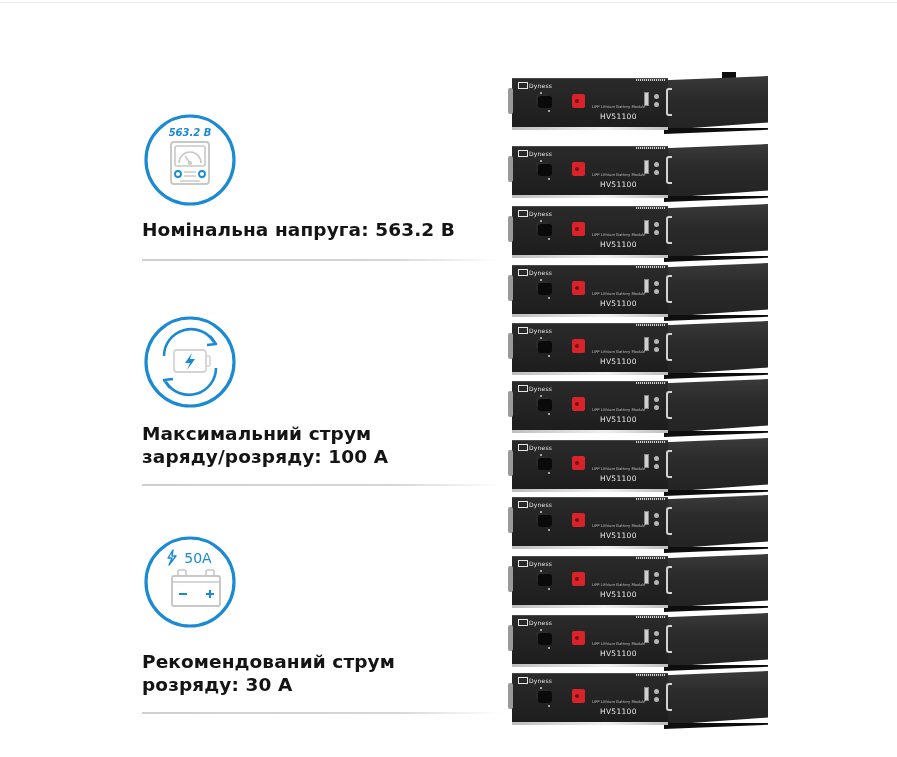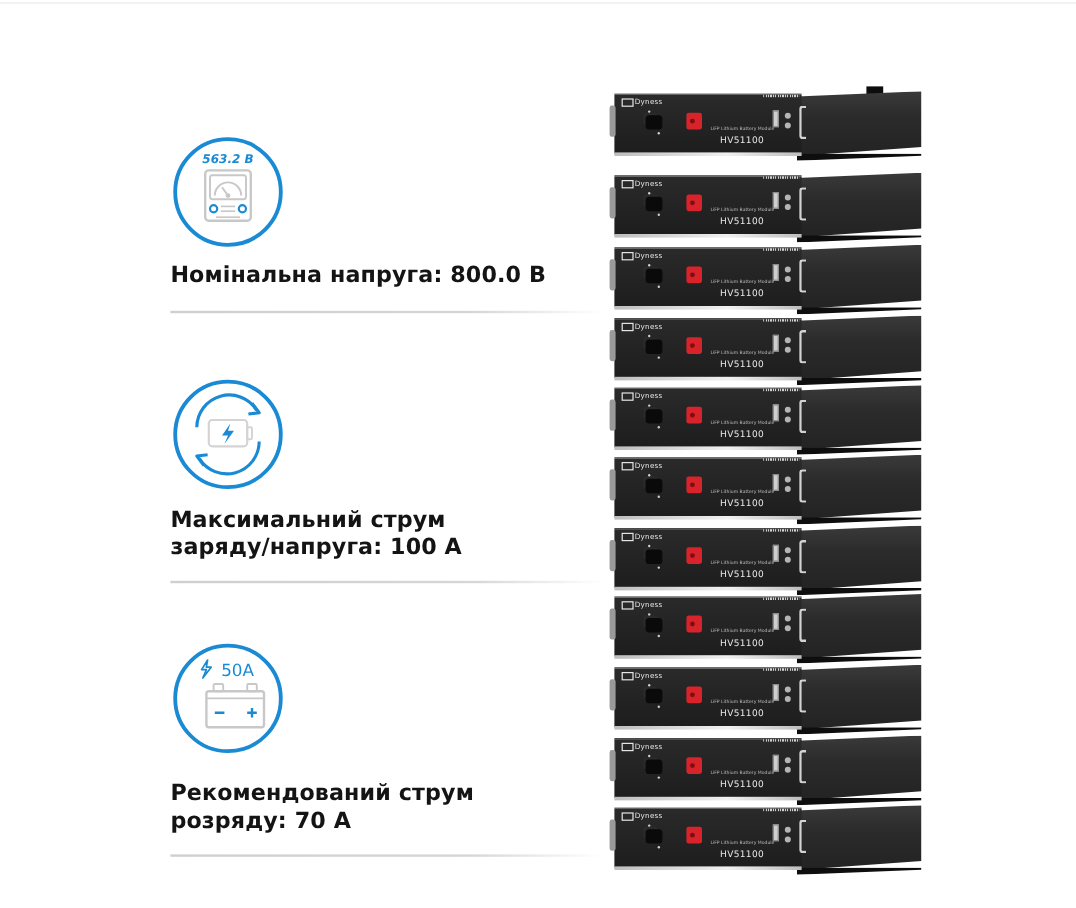--- a/index.html
+++ b/index.html
@@ -108,59 +108,59 @@
       <path d="M39 53 A11 11 0 0 1 61 53" fill="none" stroke="#c8c8c8" stroke-width="1.6"></path>
       <line x1="50" y1="53" x2="45" y2="46" stroke="#c8c8c8" stroke-width="1.6"></line>
       <circle cx="50" cy="53" r="2" fill="#c8c8c8"></circle>
       <circle cx="38" cy="64" r="3" fill="none" stroke="#1a8ad4" stroke-width="1.8"></circle>
       <circle cx="62" cy="64" r="3" fill="none" stroke="#1a8ad4" stroke-width="1.8"></circle>
       <line x1="44" y1="62" x2="56" y2="62" stroke="#c8c8c8" stroke-width="1.4"></line>
       <line x1="44" y1="66" x2="56" y2="66" stroke="#c8c8c8" stroke-width="1.4"></line>
       <line x1="40" y1="71" x2="60" y2="71" stroke="#c8c8c8" stroke-width="1.4"></line>
     </svg>
   </div>
-  <div class="spec-label" style="top:108px;">Номінальна напруга: 800.0 В</div>
+  <div class="spec-label" style="top:108px;">Номінальна напруга: 563.2 В</div>
   <div class="spec-divider" style="top:149px;"></div>
 </div>
 
 <div class="spec" style="top:312px;">
   <div class="spec-icon" style="top:0;">
     <svg viewBox="0 0 100 100">
       <circle cx="50" cy="50" r="44" fill="none" stroke="#1a8ad4" stroke-width="3.2"></circle>
       <path d="M24 44 A27 27 0 0 1 74 30" fill="none" stroke="#1a8ad4" stroke-width="2.6"></path>
       <path d="M70 24 L76 32 L67 33" fill="none" stroke="#1a8ad4" stroke-width="2.6" stroke-linejoin="round"></path>
       <path d="M76 56 A27 27 0 0 1 26 70" fill="none" stroke="#1a8ad4" stroke-width="2.6"></path>
       <path d="M30 76 L24 68 L33 67" fill="none" stroke="#1a8ad4" stroke-width="2.6" stroke-linejoin="round"></path>
       <rect x="34" y="38" width="32" height="22" rx="3" fill="#ffffff" stroke="#d4d4d4" stroke-width="1.8"></rect>
       <rect x="66" y="44" width="4" height="10" rx="1" fill="none" stroke="#d4d4d4" stroke-width="1.6"></rect>
       <path d="M52 41 L45 51 L50 51 L47 58 L55 47 L50 47 Z" fill="#1a8ad4"></path>
     </svg>
   </div>
   <div class="spec-label" style="top:110px;">Максимальний струм
-заряду/напруга: 100 А</div>
+заряду/розряду: 100 А</div>
   <div class="spec-divider" style="top:172px;"></div>
 </div>
 
 <div class="spec" style="top:532px;">
   <div class="spec-icon" style="top:0;">
     <svg viewBox="0 0 100 100">
       <circle cx="50" cy="50" r="44" fill="none" stroke="#1a8ad4" stroke-width="3.2"></circle>
       <path d="M33 18 L28 26 L32 26 L29 33 L36 24 L32 24 Z" fill="none" stroke="#1a8ad4" stroke-width="1.4" stroke-linejoin="round"></path>
       <text x="58" y="31" text-anchor="middle" font-family="DejaVu Sans, sans-serif" font-size="14" fill="#1a8ad4">50A</text>
       <rect x="32" y="44" width="48" height="30" rx="2" fill="none" stroke="#c8c8c8" stroke-width="2"></rect>
       <rect x="38" y="38" width="8" height="6" rx="1" fill="none" stroke="#c8c8c8" stroke-width="1.6"></rect>
       <rect x="66" y="38" width="8" height="6" rx="1" fill="none" stroke="#c8c8c8" stroke-width="1.6"></rect>
       <line x1="32" y1="50" x2="80" y2="50" stroke="#c8c8c8" stroke-width="1.4"></line>
       <line x1="39" y1="62" x2="47" y2="62" stroke="#1a8ad4" stroke-width="2"></line>
       <line x1="66" y1="62" x2="74" y2="62" stroke="#1a8ad4" stroke-width="2"></line>
       <line x1="70" y1="58" x2="70" y2="66" stroke="#1a8ad4" stroke-width="2"></line>
     </svg>
   </div>
   <div class="spec-label" style="top:118px;">Рекомендований струм
-розряду: 70 А</div>
+розряду: 30 А</div>
   <div class="spec-divider" style="top:180px;"></div>
 </div>
 
 <div class="tower">
   <div class="top-bracket"></div>
 <div class="module" style="top: 12px; z-index: 1;">
       <div class="side"></div>
       <div class="side-edge"></div>
       <div class="face"></div>
       <div class="face-bottom-rail"></div>

